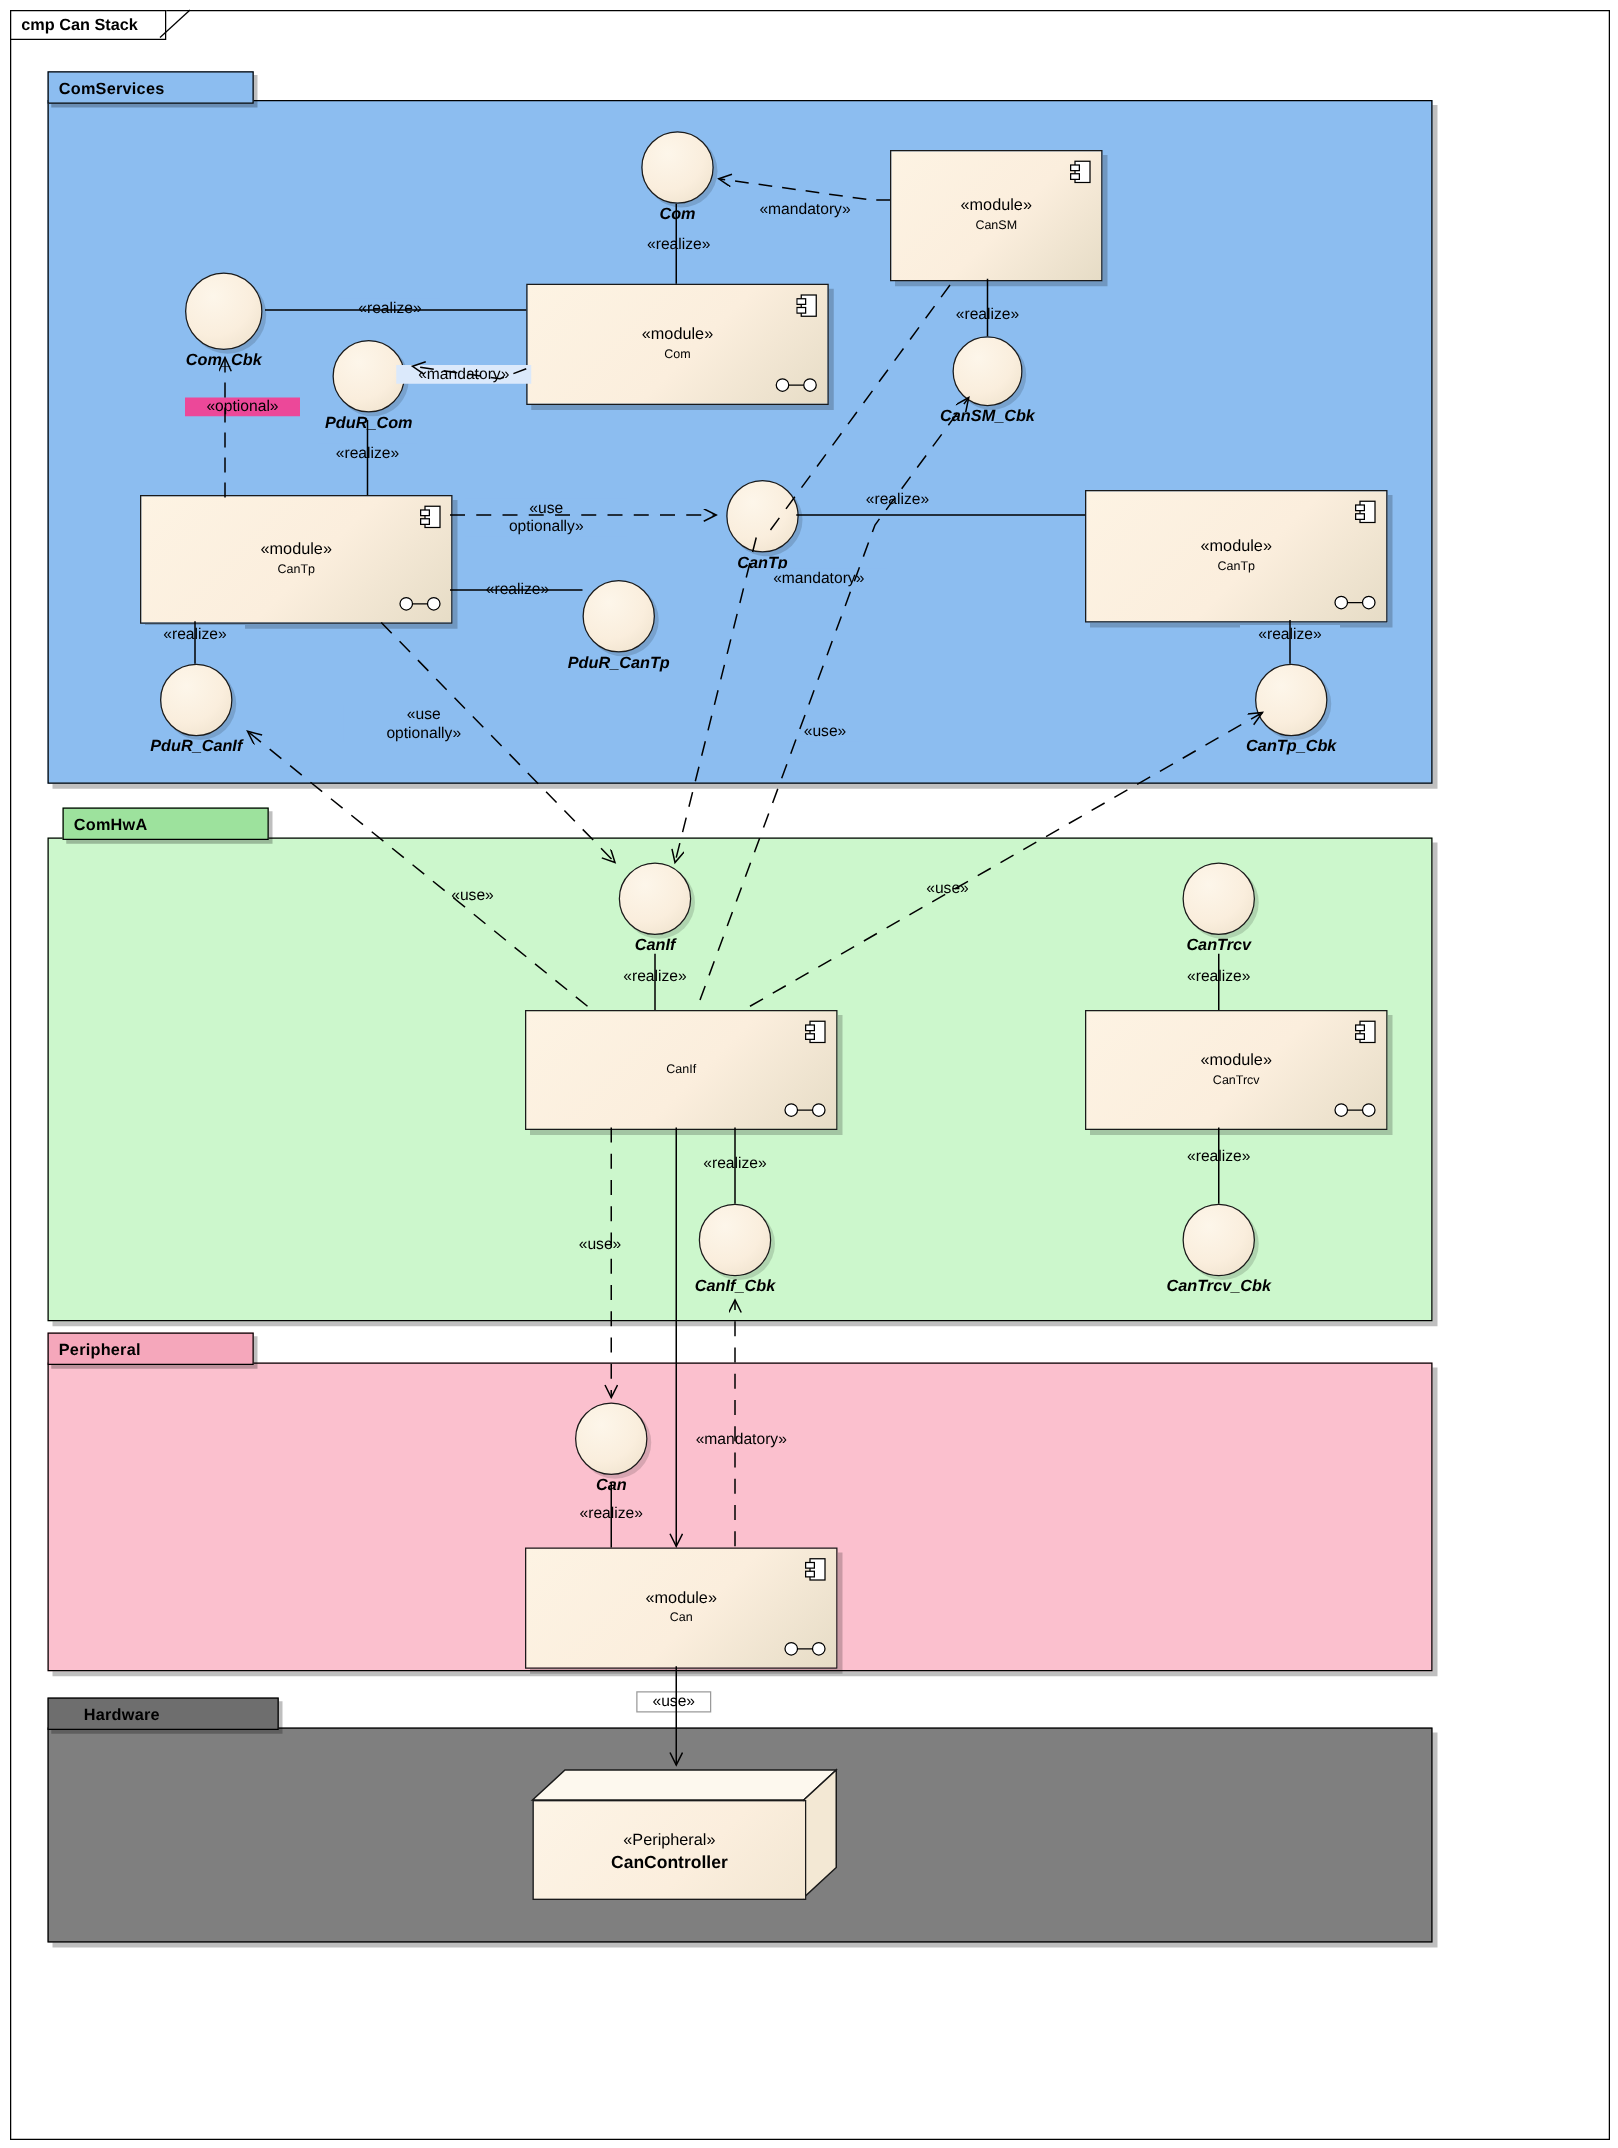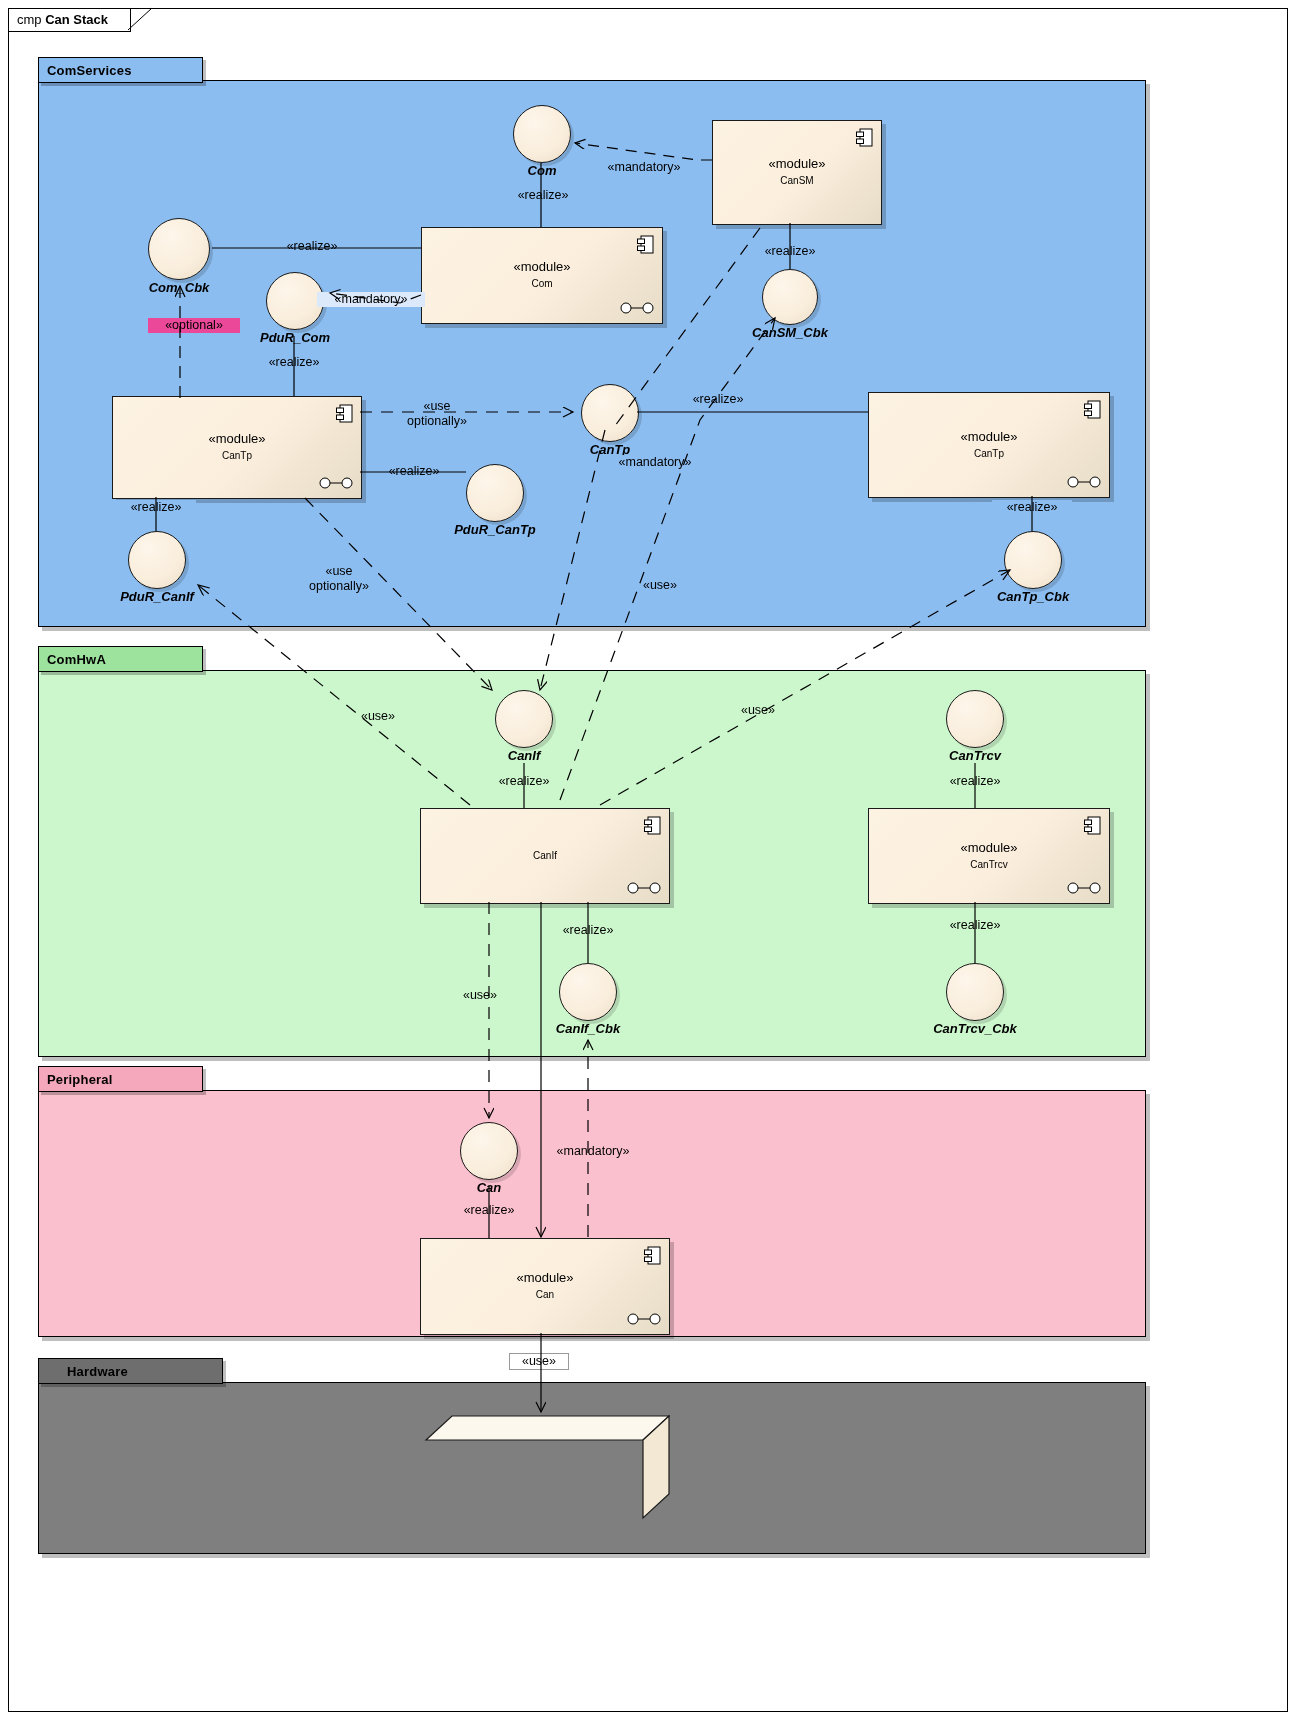--- a/index.html
+++ b/index.html
@@ -4,21 +4,21 @@
 <style>
   html,body{margin:0;padding:0;background:#ffffff;}
   body{font-family:"Liberation Sans",sans-serif;}
   #canvas{position:relative;width:1294px;height:1718px;background:#fff;overflow:hidden;}
 
   
   .frame{position:absolute;border:1px solid #000;background:transparent;}
   .frame-tab{position:absolute;background:#fff;border:1px solid #000;
     font-size:13px;font-weight:bold;color:#000;padding:2px 22px 2px 8px;
     white-space:nowrap;}
-  .frame-tab .cmp{font-weight:normal;}
+  .frame-tab .cmp{font-weight:bold;}
 
   
   .pkg{position:absolute;border:1px solid #000;box-shadow:4px 4px 0 rgba(0,0,0,.25);}
   .pkg-tab{position:absolute;border:1px solid #000;box-shadow:3px 3px 0 rgba(0,0,0,.25);
     font-size:13px;font-weight:bold;color:#000;display:flex;align-items:center;
     padding-left:8px;letter-spacing:.2px;text-align:right;}
 
   
   .comp{position:absolute;border:1px solid #1a1a1a;
     background:linear-gradient(135deg,#fdf3e3 0%,#fbeedd 55%,#e6dcc6 100%);
@@ -70,21 +70,21 @@
   <svg class="wires" style="z-index:3;">
     <path d="M128 30 L152 8" stroke="#000" stroke-width="1" fill="none"></path>
   </svg>
 
   <div class="pkg" style="left:38px;top:80px;width:1106px;height:545px;background:#8cbdf0;"></div>
   <div class="pkg-tab" style="left:38px;top:57px;width:155px;height:24px;background:#8cbdf0;">
     <span>ComServices</span>
   </div>
 
   <div class="pkg" style="left:38px;top:670px;width:1106px;height:385px;background:#ccf7cc;"></div>
-  <div class="pkg-tab" style="left:38px;top:646px;width:155px;height:24px;background:#9de29d;">
+  <div class="pkg-tab" style="left:50px;top:646px;width:155px;height:24px;background:#9de29d;">
     <span>ComHwA</span>
   </div>
 
   <div class="pkg" style="left:38px;top:1090px;width:1106px;height:245px;background:#fbc0ce;"></div>
   <div class="pkg-tab" style="left:38px;top:1066px;width:155px;height:24px;background:#f5a7bb;">
     <span>Peripheral</span>
   </div>
 
   <div class="pkg" style="left:38px;top:1382px;width:1106px;height:170px;background:#7f7f7f;"></div>
   <div class="pkg-tab" style="left:38px;top:1358px;width:155px;height:24px;background:#6e6e6e;color:#000;padding-left:28px;">
@@ -253,20 +253,24 @@
       <line x1="11" y1="6" x2="23" y2="6" stroke="#000"></line>
       <circle cx="28" cy="6" r="5" fill="#fff" stroke="#000"></circle>
     </svg>
   </div>
 
   <div class="node" style="left:420px;top:1412px;width:250px;height:108px;">
     <svg width="250" height="108" style="position:absolute;left:0;top:0;">
       <polygon points="6,28 32,4 249,4 223,28" fill="#fdf8ee" stroke="#1a1a1a" stroke-width="1.2"></polygon>
       <polygon points="223,28 249,4 249,82 223,106" fill="#f3e8d4" stroke="#1a1a1a" stroke-width="1.2"></polygon>
     </svg>
+    <div class="front" style="left:6px;top:28px;width:217px;height:78px;">
+      <div class="stereo">«Peripheral»</div>
+      <div class="cname">CanController</div>
+    </div>
   </div>
 
   <div class="iface" style="left:513px;top:105px;width:58px;height:58px;">
     <div class="ball" style="width:56px;height:56px;"></div>
     <div class="ilabel" style="top:58px;">Com</div>
   </div>
 
   <div class="iface" style="left:148px;top:218px;width:62px;height:62px;">
     <div class="ball" style="width:60px;height:60px;"></div>
     <div class="ilabel" style="top:62px;">Com_Cbk</div>

